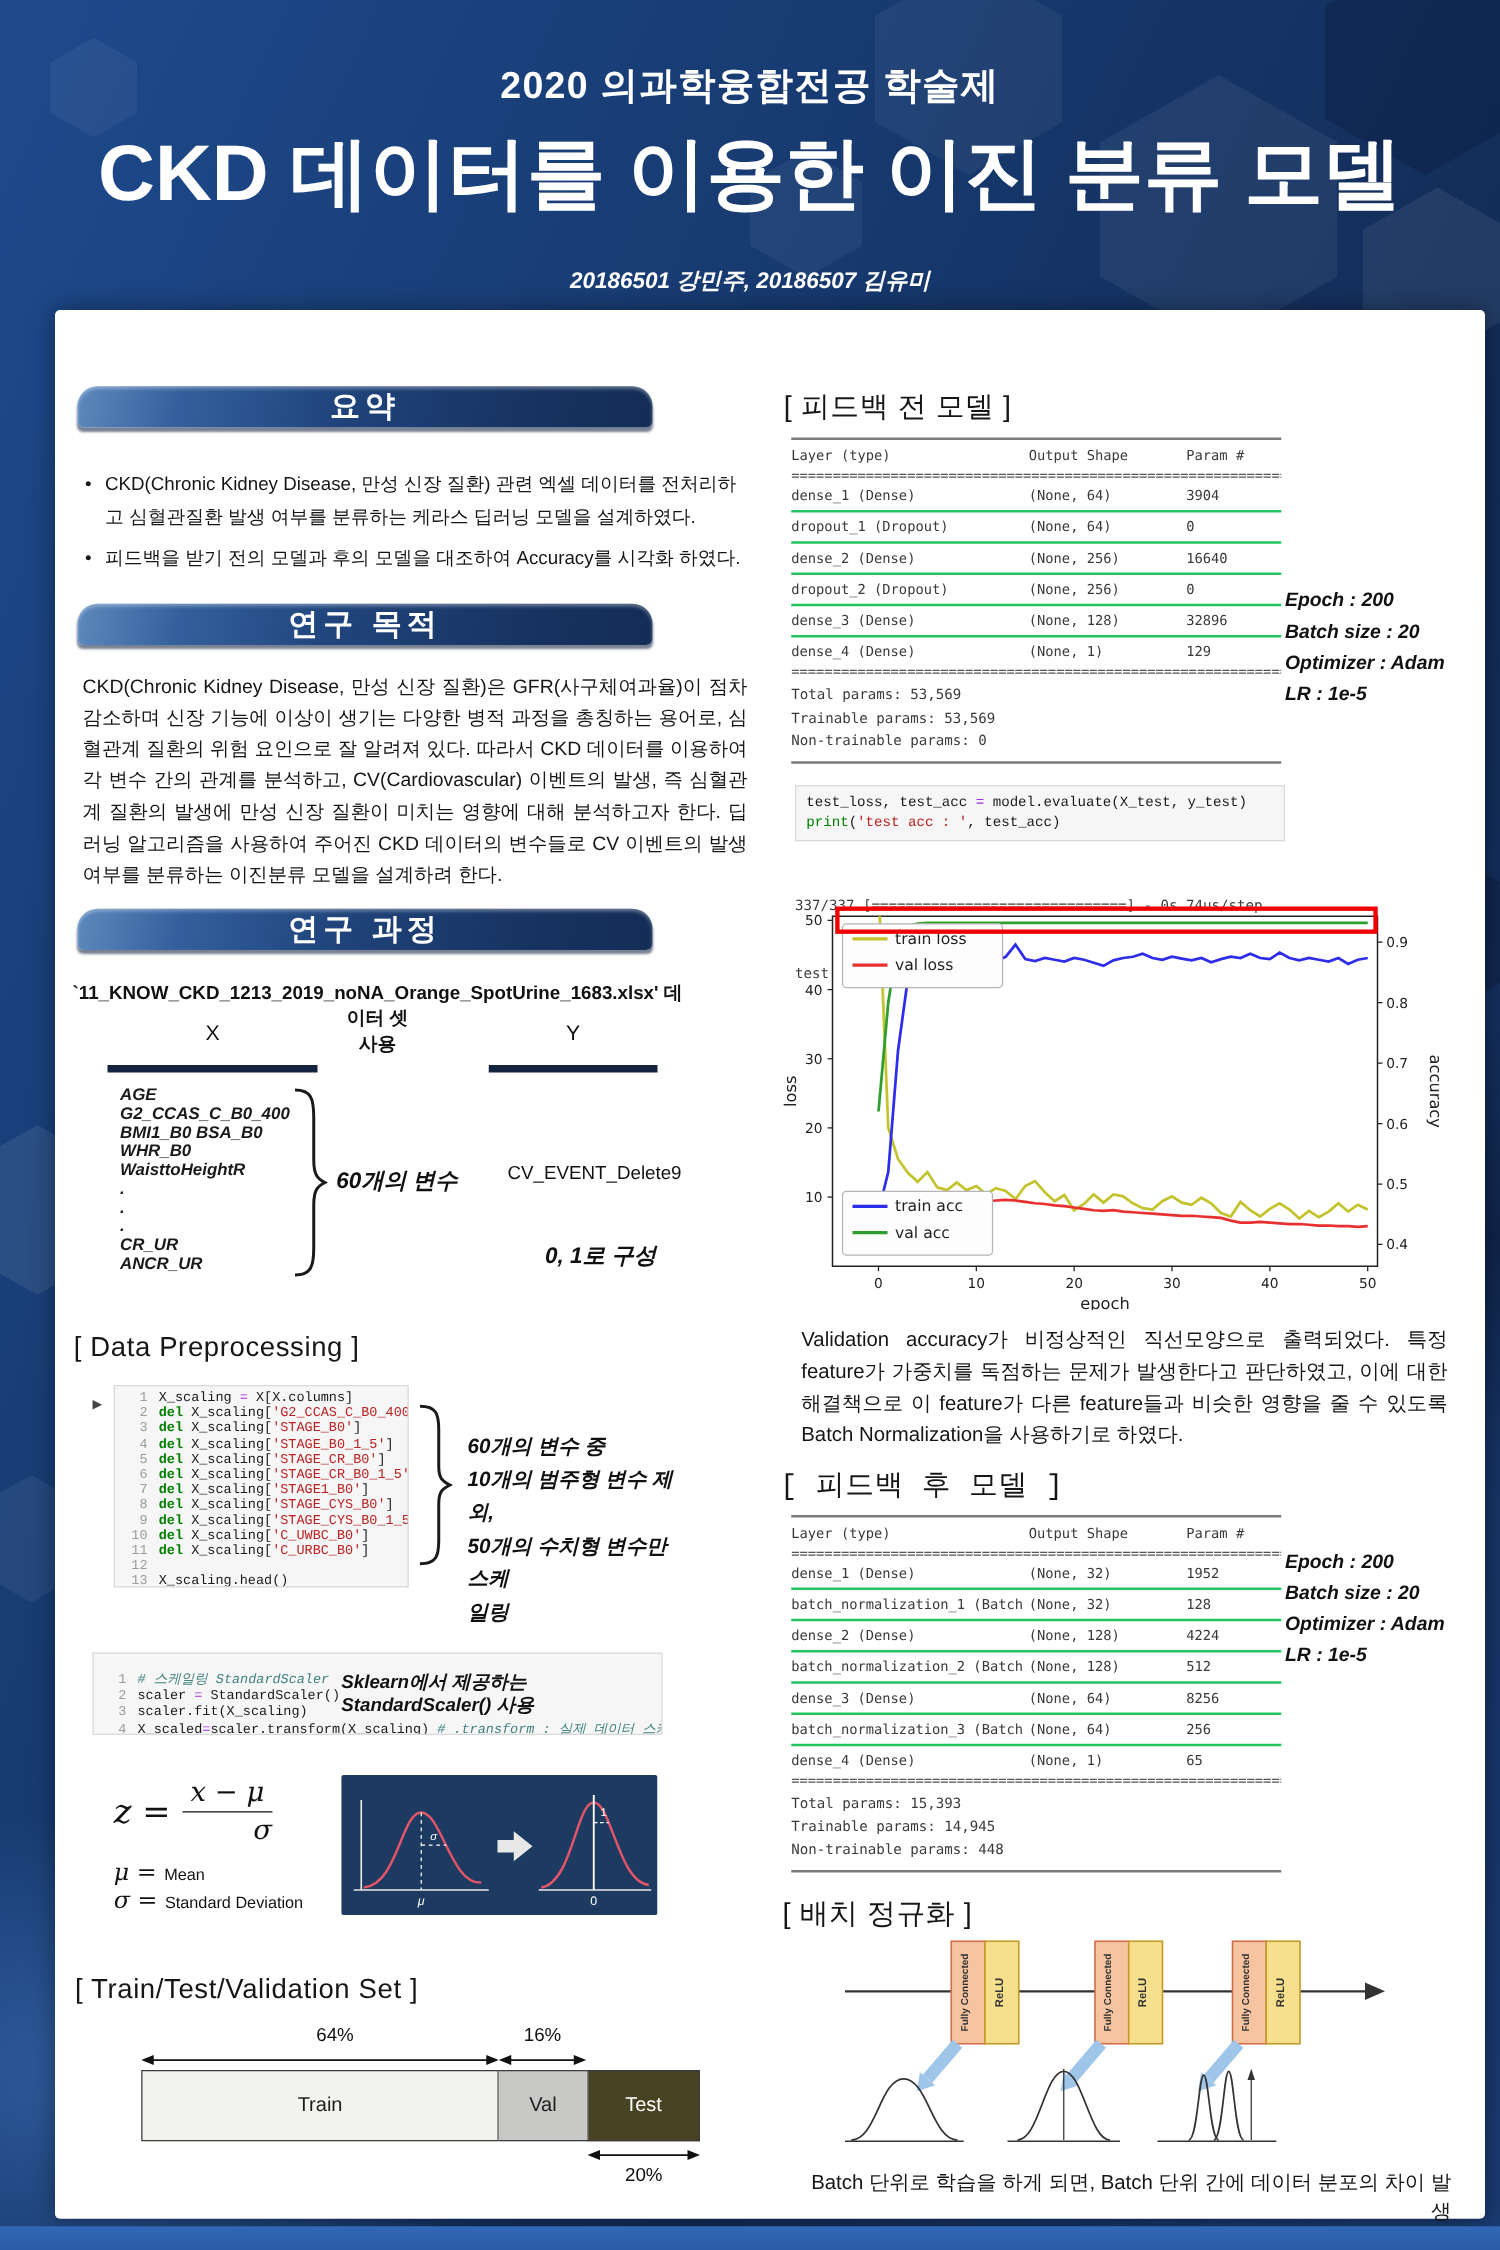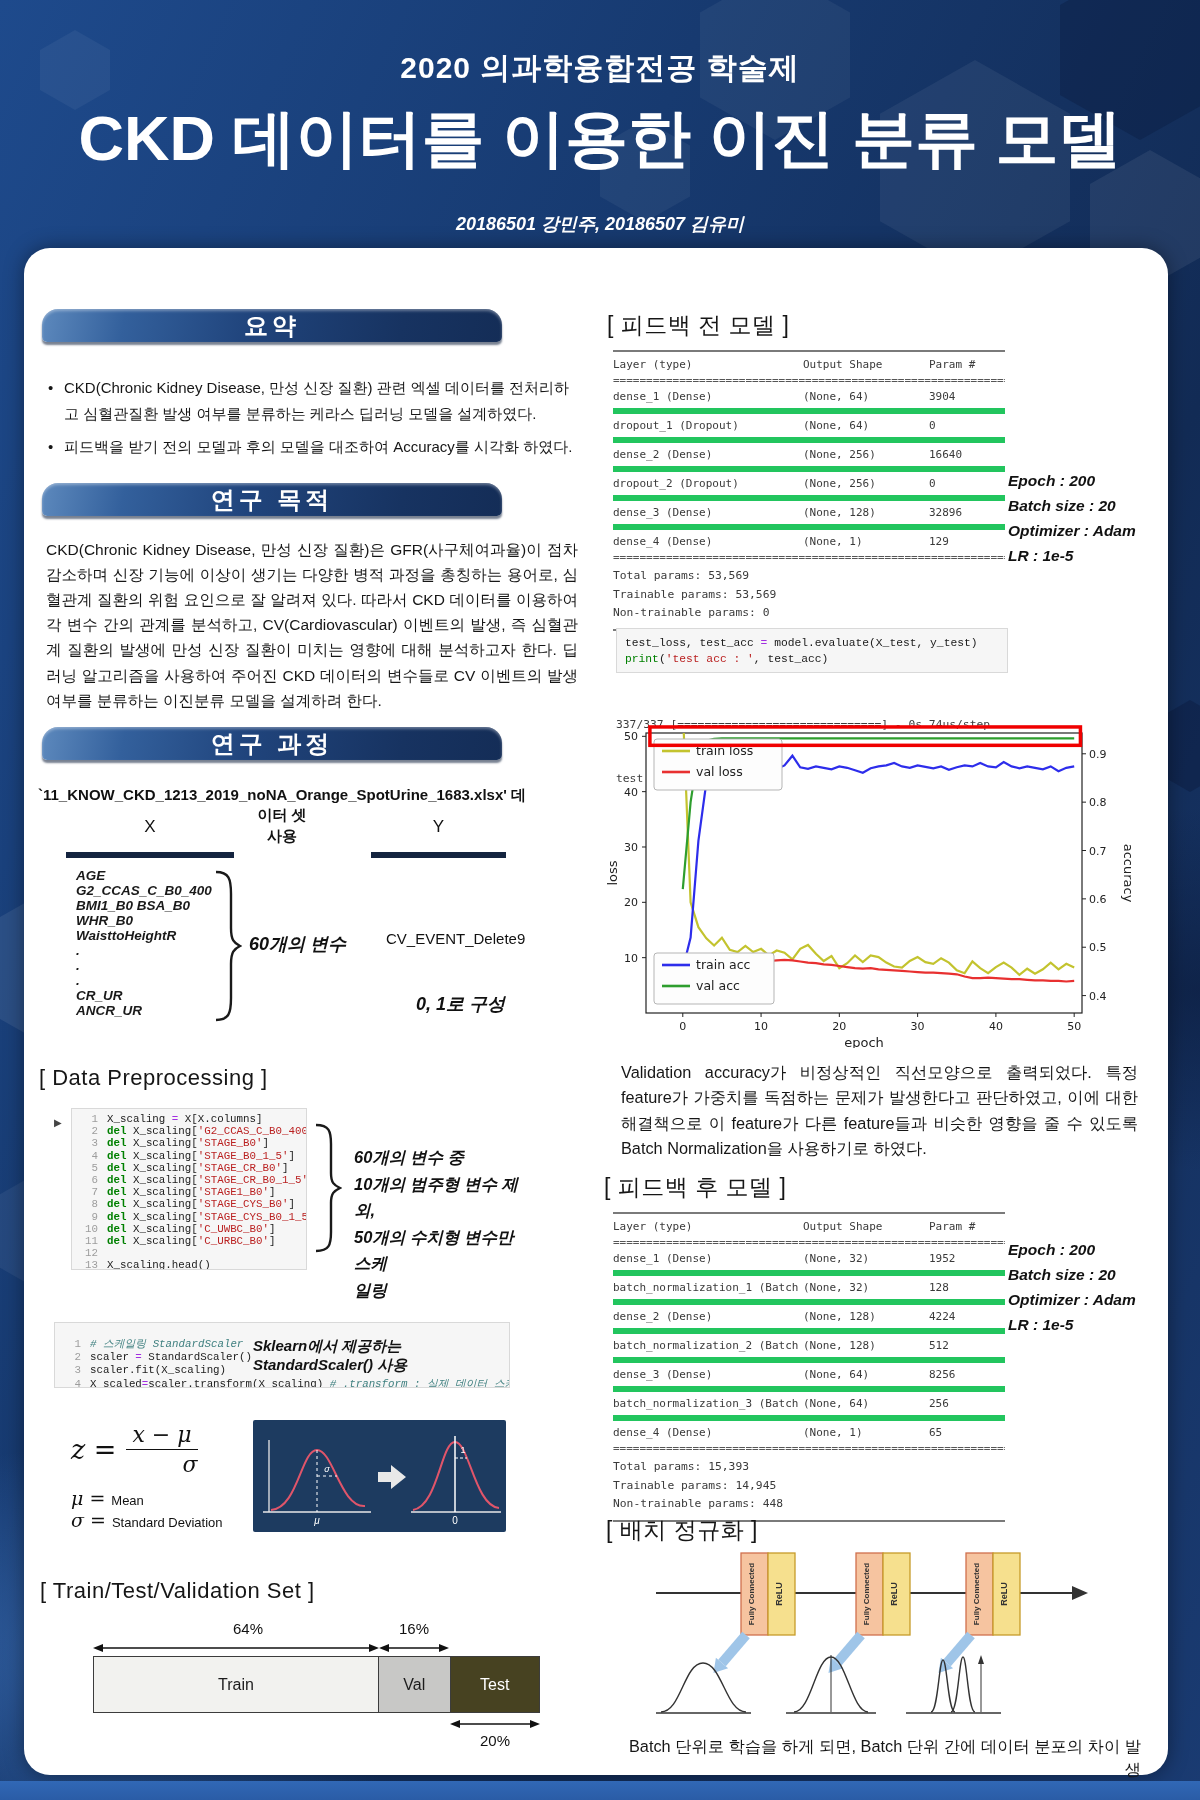--- a/index.html
+++ b/index.html
@@ -16,22 +16,22 @@
   .abs { position:absolute; }
 
   
   .ev-title { position:absolute; left:0; top:48px; width:1200px; text-align:center;
     color:#fff; font-size:30px; font-weight:bold; letter-spacing:1px; }
   .main-title { position:absolute; left:0; top:96px; width:1200px; text-align:center;
     color:#fff; font-size:63px; font-weight:bold; letter-spacing:0; white-space:nowrap; }
   .authors { position:absolute; left:0; top:212px; width:1200px; text-align:center;
     color:#fff; font-size:18px; font-style:italic; font-weight:600; }
 
-  .panel { position:absolute; left:24px; top:248px; width:1144px; height:1527px;
-    background:#fff; border-radius:26px; box-shadow:0 0 20px rgba(0,0,0,.4); }
+  .panel { position:absolute; left:44px; top:248px; width:1144px; height:1527px;
+    background:#fff; border-radius:4px; box-shadow:0 0 20px rgba(0,0,0,.4); }
 
   .secbar { position:absolute; height:33px; width:460px; left:18px;
     background:linear-gradient(100deg,#5d89bd 0%,#33609c 18%,#20447c 45%,#173361 78%,#142d57 100%);
     border-radius:16px 16px 5px 5px;
     box-shadow:0 3px 2px rgba(10,25,55,.55), inset 0 2px 3px rgba(255,255,255,.35);
     color:#fff; font-size:24px; font-weight:bold; text-align:center; line-height:33px; letter-spacing:4px; }
 
   .bullets { position:absolute; left:22px; top:127px; width:535px; font-size:15px; font-weight:500;
     color:#161616; line-height:1.75; }
   .bullets > div { padding-left:18px; position:relative; margin-bottom:6px; }
@@ -68,21 +68,21 @@
   .fdef { position:absolute; left:47px; color:#111; }
   .fdef .sym { font-family:"DejaVu Serif", serif; font-style:italic; font-size:19px; }
   .fdef .txt { font-size:13px; margin-left:6px; }
 
   
   .ktable { position:absolute; width:392px; font-family:"DejaVu Sans Mono", monospace;
     font-size:11px; color:#3a3a3a; border-top:2px solid #7a7a7a; border-bottom:2px solid #7a7a7a; }
   .ktable .thead, .ktable .trow { display:grid; grid-template-columns:190px 126px 76px; }
   .ktable .thead { padding:6px 0 5px 0; }
   .ktable .trow { padding:5px 0; }
-  .rows .trow + .trow { border-top:6px solid #22c55e; }
+  .rows .trow + .trow { border-top:2px solid #22c55e; }
   .eqsep { white-space:nowrap; overflow:hidden; color:#555; line-height:9px; font-size:11px; }
   .totals { padding:5px 0 6px 0; line-height:18.5px; font-size:11.3px; }
 
   .hyper { position:absolute; width:170px; font-size:15.5px; font-weight:bold; font-style:italic;
     color:#111; line-height:25px; }
 
   .outlines { position:absolute; font-family:"DejaVu Sans Mono", monospace; font-size:11.3px;
     color:#3d3d3d; line-height:18px; white-space:pre; }
 
   .tick { font:11px "DejaVu Sans", sans-serif; fill:#222; }
@@ -381,21 +381,21 @@
       <rect x="50" y="235" width="120" height="51" fill="#fdfdfd" stroke="#b5b5b5" rx="3"></rect>
       <line x1="58" y1="247" x2="86" y2="247" stroke="#2d2deb" stroke-width="2.6"></line>
       <text x="92" y="251" class="legtext">train acc</text>
       <line x1="58" y1="268" x2="86" y2="268" stroke="#2e9e2e" stroke-width="2.6"></line>
       <text x="92" y="272" class="legtext">val acc</text>
       <rect x="45.913824057450626" y="8.955094991364376" width="430.5206463195691" height="18.376511226252205" fill="none" stroke="#f00000" stroke-width="3.5"></rect>
     </svg>
 
   <div class="bodytext" style="left:597px;top:812px;width:517px;font-size:16.3px;line-height:25.3px;font-weight:500;">Validation accuracy가 비정상적인 직선모양으로 출력되었다. 특정 feature가 가중치를 독점하는 문제가 발생한다고 판단하였고, 이에 대한 해결책으로 이 feature가 다른 feature들과 비슷한 영향을 줄 수 있도록 Batch Normalization을 사용하기로 하였다.</div>
 
-  <div class="hd2" style="left:580px;top:924px;font-size:23px;">[ 피드백 후 모델 ]</div>
+  <div class="hd2" style="left:580px;top:924px;font-size:23px;font-family:Liberation Mono, monospace;">[ 피드백 후 모델 ]</div>
 
   <div class="ktable" style="left:589px;top:964px;">
     <div class="thead">
       <span>Layer (type)</span>
       <span>Output Shape</span>
       <span>Param #</span>
     </div>
     <div class="eqsep">============================================================</div>
     <div class="rows">
         <div class="trow">

